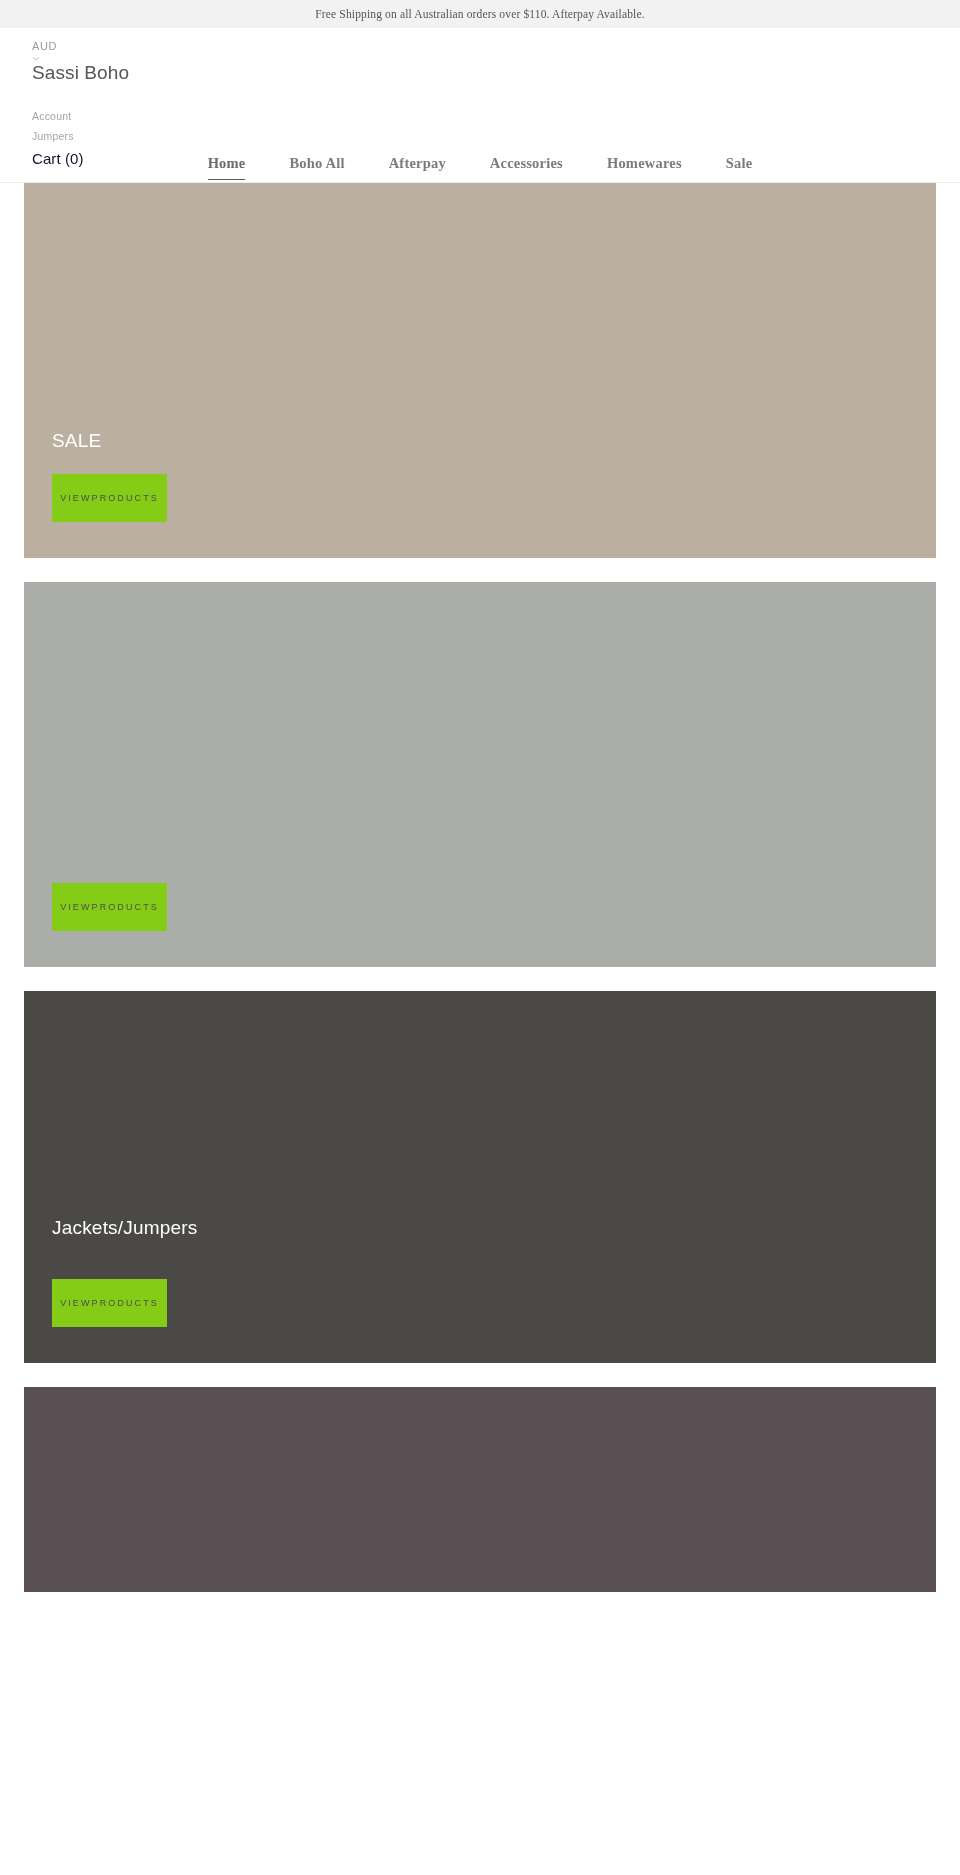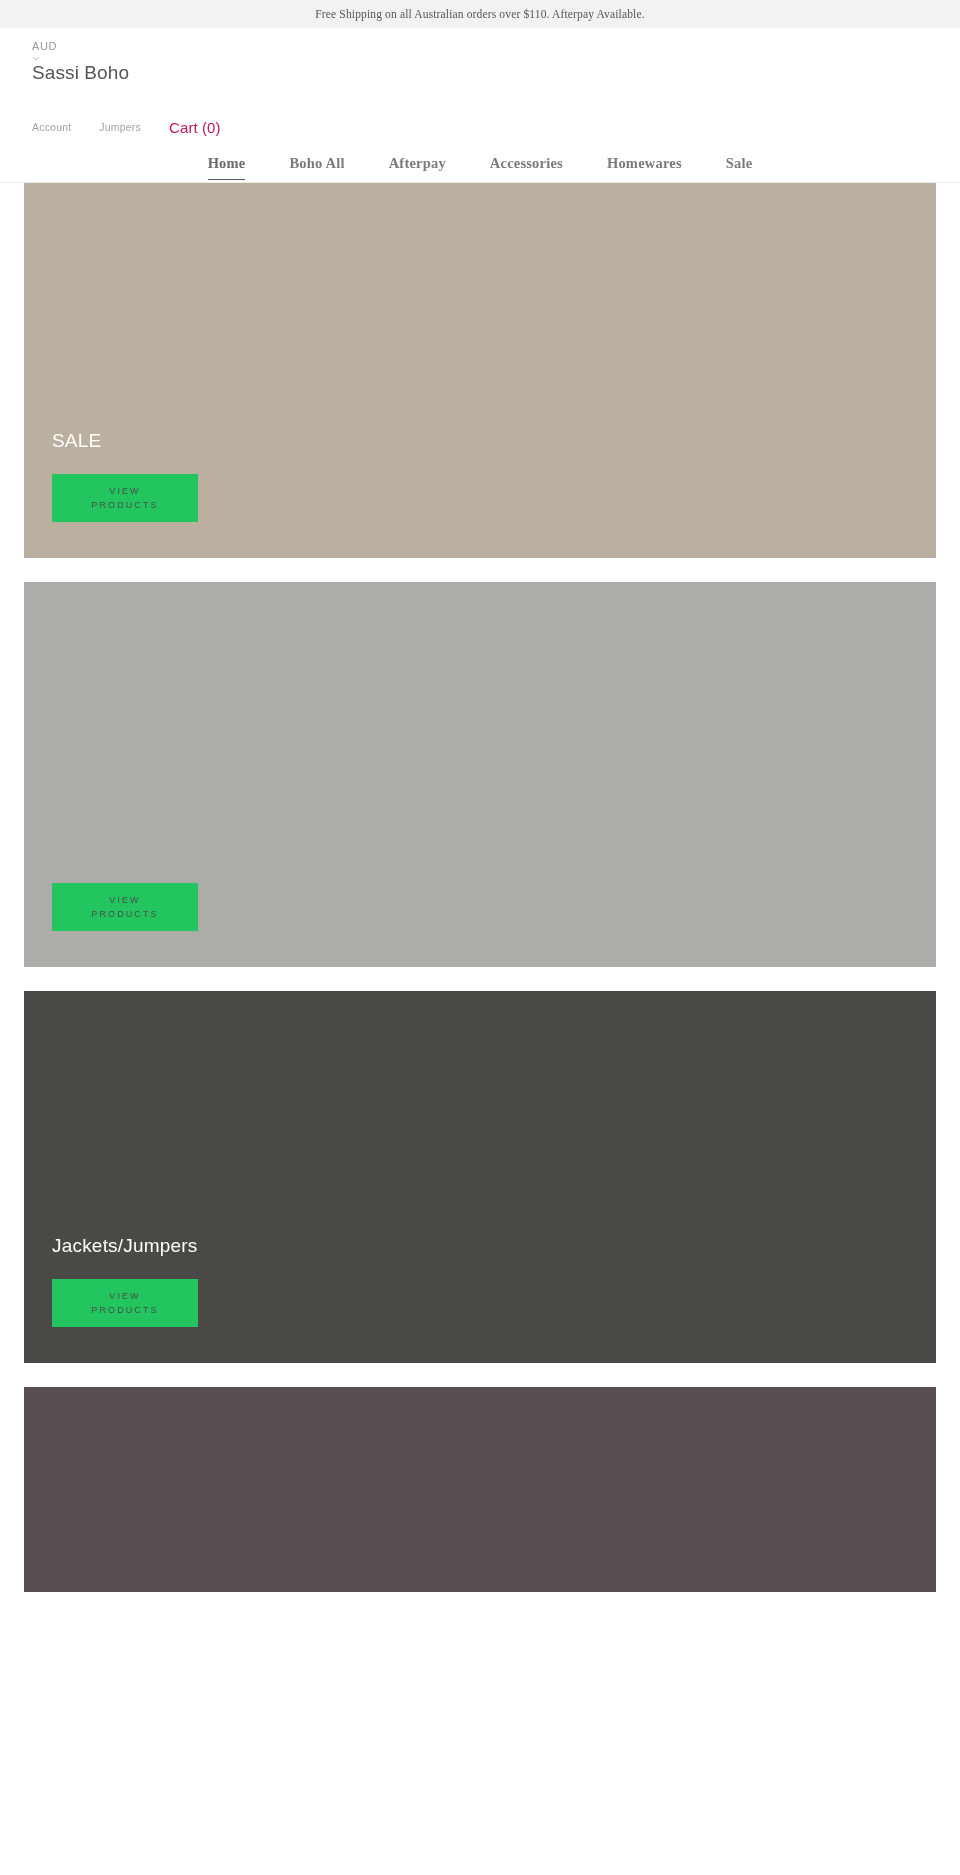--- a/index.html
+++ b/index.html
@@ -71,34 +71,35 @@
     font-size: 19px;
     color: #53565a;
     font-weight: 400;
     letter-spacing: 0.1px;
     text-decoration: none;
   }
 
   .utility-row {
     height: 34px;
     display: flex;
-    align-items: center;
-    gap: 0;
+    align-items: flex-start;
+    gap: 8px;
+    flex-direction: column;
   }
   .utility-link {
     font-size: 10.5px;
     color: #a3a3a3;
     text-decoration: none;
     letter-spacing: 0.2px;
     margin-right: 28px;
     font-family: "Liberation Sans", sans-serif;
   }
   .cart-link {
     font-size: 15px;
-    color: #be185d;
+    color: #0f172a;
     text-decoration: none;
     letter-spacing: 0.1px;
     font-family: "Liberation Sans", sans-serif;
   }
 
   
   .main-nav {
     position: absolute;
     left: 0;
     right: 0;
@@ -143,26 +144,26 @@
   .banner-title {
     font-family: "Liberation Sans", sans-serif;
     font-size: 19px;
     color: #ffffff;
     font-weight: 400;
     letter-spacing: 0.2px;
     margin-bottom: 22px;
   }
   .banner-button {
     display: inline-flex;
-    flex-direction: column;
+    flex-direction: row;
     align-items: center;
     justify-content: center;
-    width: 146px;
+    width: 115px;
     height: 48px;
-    background: #22c55e;
+    background: #84cc16;
     text-decoration: none;
     cursor: pointer;
     border: none;
   }
   .banner-button span {
     font-family: "Liberation Sans", sans-serif;
     font-size: 9px;
     color: #4d4d4d;
     letter-spacing: 2.1px;
     line-height: 14px;
@@ -217,21 +218,21 @@
         <span>VIEW</span>
         <span>PRODUCTS</span>
       </a>
     </section>
     <section class="banner" style="background: rgb(171, 173, 168); height: 385px;">
       <a class="banner-button" href="#">
         <span>VIEW</span>
         <span>PRODUCTS</span>
       </a>
     </section>
-    <section class="banner" style="background: rgb(74, 73, 69); height: 372px;">
+    <section class="banner" style="background: rgb(74, 73, 69); height: 372px; gap: 18px;">
       <div class="banner-title">Jackets/Jumpers</div>
       <a class="banner-button" href="#">
         <span>VIEW</span>
         <span>PRODUCTS</span>
       </a>
     </section>
     <section class="banner" style="background: rgb(89, 78, 82); height: 205px; padding: 0px;"></section>
   </main>
 
 </body></html>

